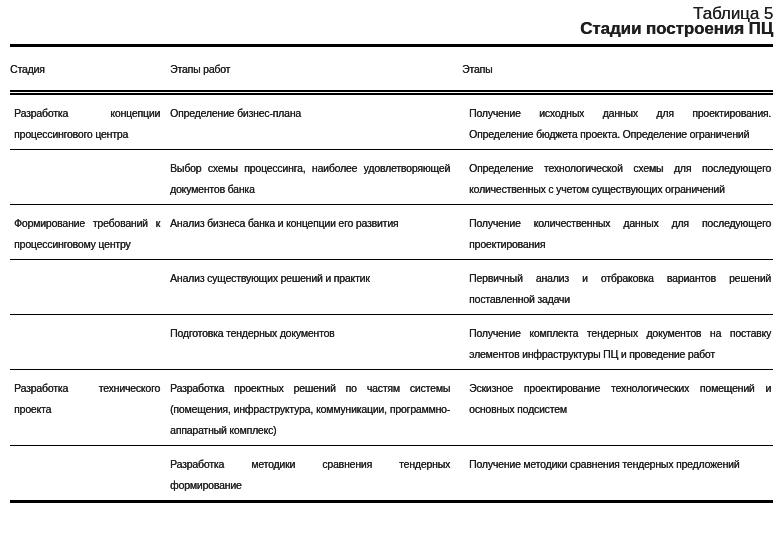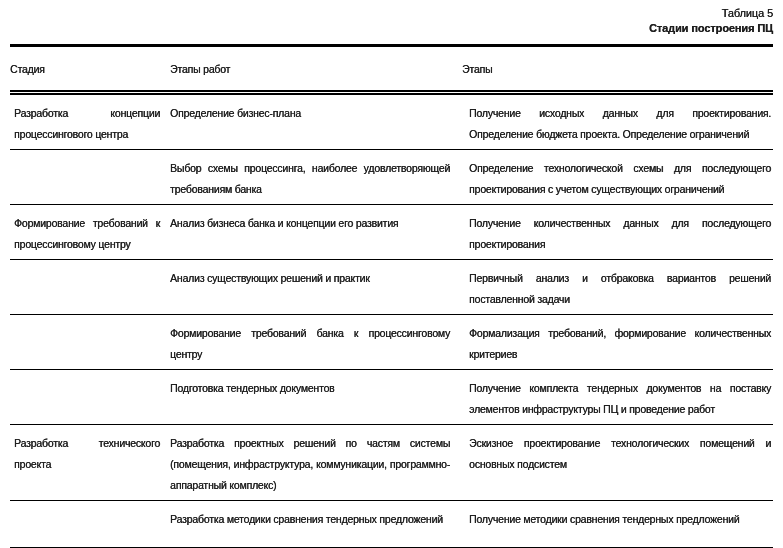--- a/index.html
+++ b/index.html
@@ -15,21 +15,21 @@
     color: #1f1f1f;
     -webkit-font-smoothing: antialiased;
   }
   .page {
     padding: 6px 10px 0 10px;
     box-sizing: border-box;
     width: 783px;
   }
   .caption {
     text-align: right;
-    font-size: 11px;
+    font-size: 17px;
     line-height: 15px;
     letter-spacing: -0.1px;
     text-shadow: 0.3px 0 0 currentColor;
     margin-bottom: 8px;
   }
   .caption .caption-title {
     font-weight: 700;
   }
   table.stages {
     width: 763px;
@@ -94,49 +94,44 @@
     </thead>
     <tbody>
 
     <tr>
           <td class="cell-stage">Разработка концепции процессингового центра</td>
           <td class="cell-step">Определение бизнес-плана</td>
           <td class="cell-goal">Получение исходных данных для проектирования. Определение бюджета проекта. Определение ограничений</td>
         </tr>
         <tr>
           <td class="cell-stage"></td>
-          <td class="cell-step">Выбор схемы процессинга, наиболее удовлетворяющей требованиям банка</td>
-          <td class="cell-goal">Определение технологической схемы для последующего проектирования с учетом существующих ограничений</td>
+          <td class="cell-step">Выбор схемы процессинга, наиболее удовлетворяющей документов банка</td>
+          <td class="cell-goal">Определение технологической схемы для последующего количественных с учетом существующих ограничений</td>
         </tr>
         <tr>
           <td class="cell-stage">Формирование требований к процессинговому центру</td>
           <td class="cell-step">Анализ бизнеса банка и концепции его развития</td>
           <td class="cell-goal">Получение количественных данных для последующего проектирования</td>
         </tr>
         <tr>
           <td class="cell-stage"></td>
           <td class="cell-step">Анализ существующих решений и практик</td>
           <td class="cell-goal">Первичный анализ и отбраковка вариантов решений поставленной задачи</td>
         </tr>
         <tr>
           <td class="cell-stage"></td>
-          <td class="cell-step">Формирование требований банка к процессинговому центру</td>
-          <td class="cell-goal">Формализация требований, формирование количественных критериев</td>
-        </tr>
-        <tr>
-          <td class="cell-stage"></td>
           <td class="cell-step">Подготовка тендерных документов</td>
           <td class="cell-goal">Получение комплекта тендерных документов на поставку элементов инфраструктуры ПЦ и проведение работ</td>
         </tr>
         <tr>
           <td class="cell-stage">Разработка технического проекта</td>
           <td class="cell-step">Разработка проектных решений по частям системы (помещения, инфраструктура, коммуникации, программно-аппаратный комплекс)</td>
           <td class="cell-goal">Эскизное проектирование технологических помещений и основных подсистем</td>
         </tr>
         <tr>
           <td class="cell-stage"></td>
-          <td class="cell-step">Разработка методики сравнения тендерных предложений</td>
+          <td class="cell-step">Разработка методики сравнения тендерных формирование</td>
           <td class="cell-goal">Получение методики сравнения тендерных предложений</td>
         </tr>
       </tbody>
   </table>
 
 </div>
 
 </body></html>

